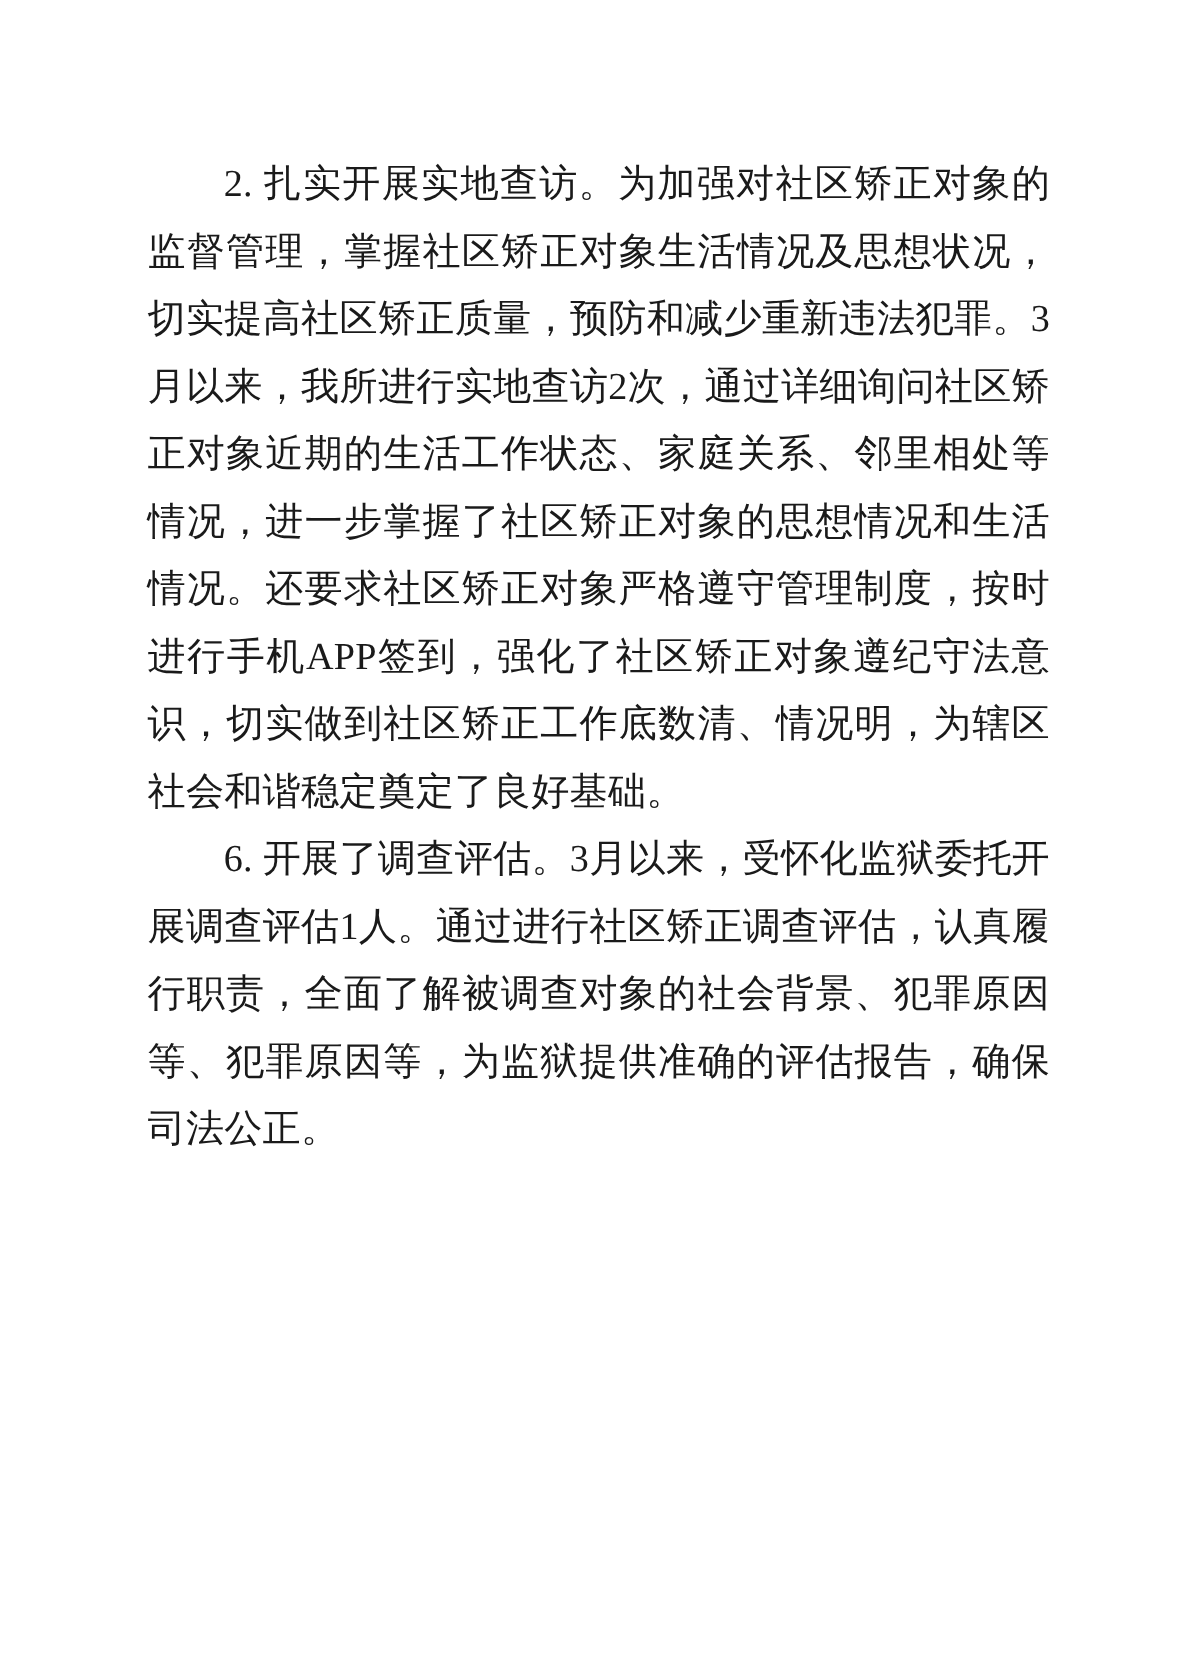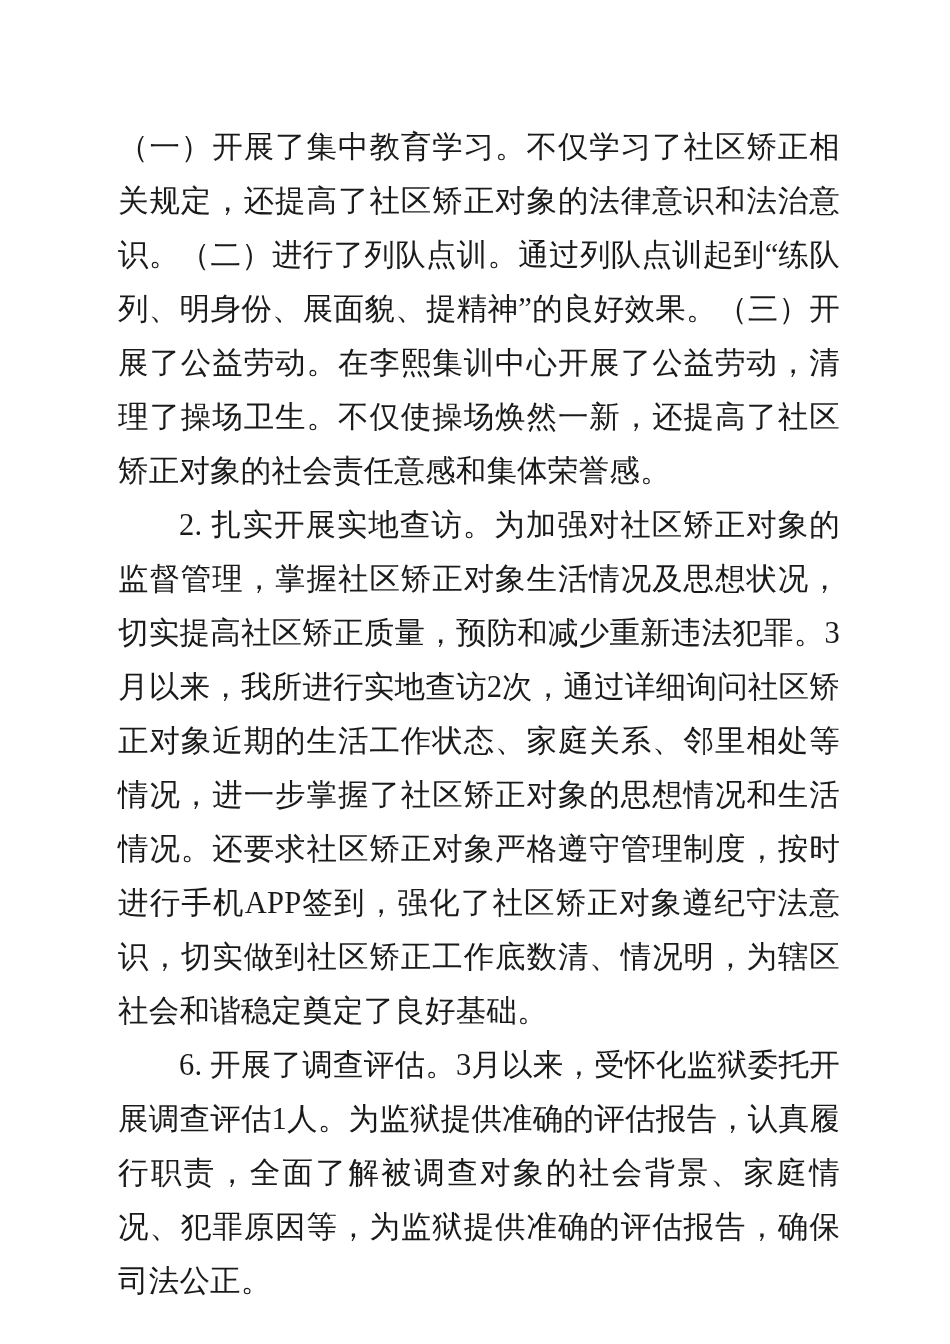--- a/index.html
+++ b/index.html
@@ -39,26 +39,23 @@
   .lead {
     font-weight: normal;
   }
 </style>
 </head>
 <body>
 
 <div class="page">
   <div class="doc-body">
 
-    <p class="para">
-      <span>（一）开展了集中教育学习。不仅学习了社区矫正相关规定，还提高了社区矫正对象的法律意识和法治意识。（二）进行了列队点训。通过列队点训起到“练队列、明身份、展面貌、提精神”的良好效果。（三）开展了公益劳动。在李熙集训中心开展了公益劳动，清理了操场卫生。不仅使操场焕然一新，还提高了社区矫正对象的社会责任意感和集体荣誉感。</span>
-    </p>
 
     <p class="para indent">
       <span class="lead">2. 扎实开展实地查访。</span><span>为加强对社区矫正对象的监督管理，掌握社区矫正对象生活情况及思想状况，切实提高社区矫正质量，预防和减少重新违法犯罪。3月以来，我所进行实地查访2次，通过详细询问社区矫正对象近期的生活工作状态、家庭关系、邻里相处等情况，进一步掌握了社区矫正对象的思想情况和生活情况。还要求社区矫正对象严格遵守管理制度，按时进行手机APP签到，强化了社区矫正对象遵纪守法意识，切实做到社区矫正工作底数清、情况明，为辖区社会和谐稳定奠定了良好基础。</span>
     </p>
 
     <p class="para indent">
-      <span class="lead">6. 开展了调查评估。</span><span>3月以来，受怀化监狱委托开展调查评估1人。为监狱提供准确的评估报告，认真履行职责，全面了解被调查对象的社会背景、家庭情况、犯罪原因等，为监狱提供准确的评估报告，确保司法公正。</span>
+      <span class="lead">6. 开展了调查评估。</span><span>3月以来，受怀化监狱委托开展调查评估1人。通过进行社区矫正调查评估，认真履行职责，全面了解被调查对象的社会背景、犯罪原因等、犯罪原因等，为监狱提供准确的评估报告，确保司法公正。</span>
     </p>
 
   </div>
 </div>
 
 </body></html>

